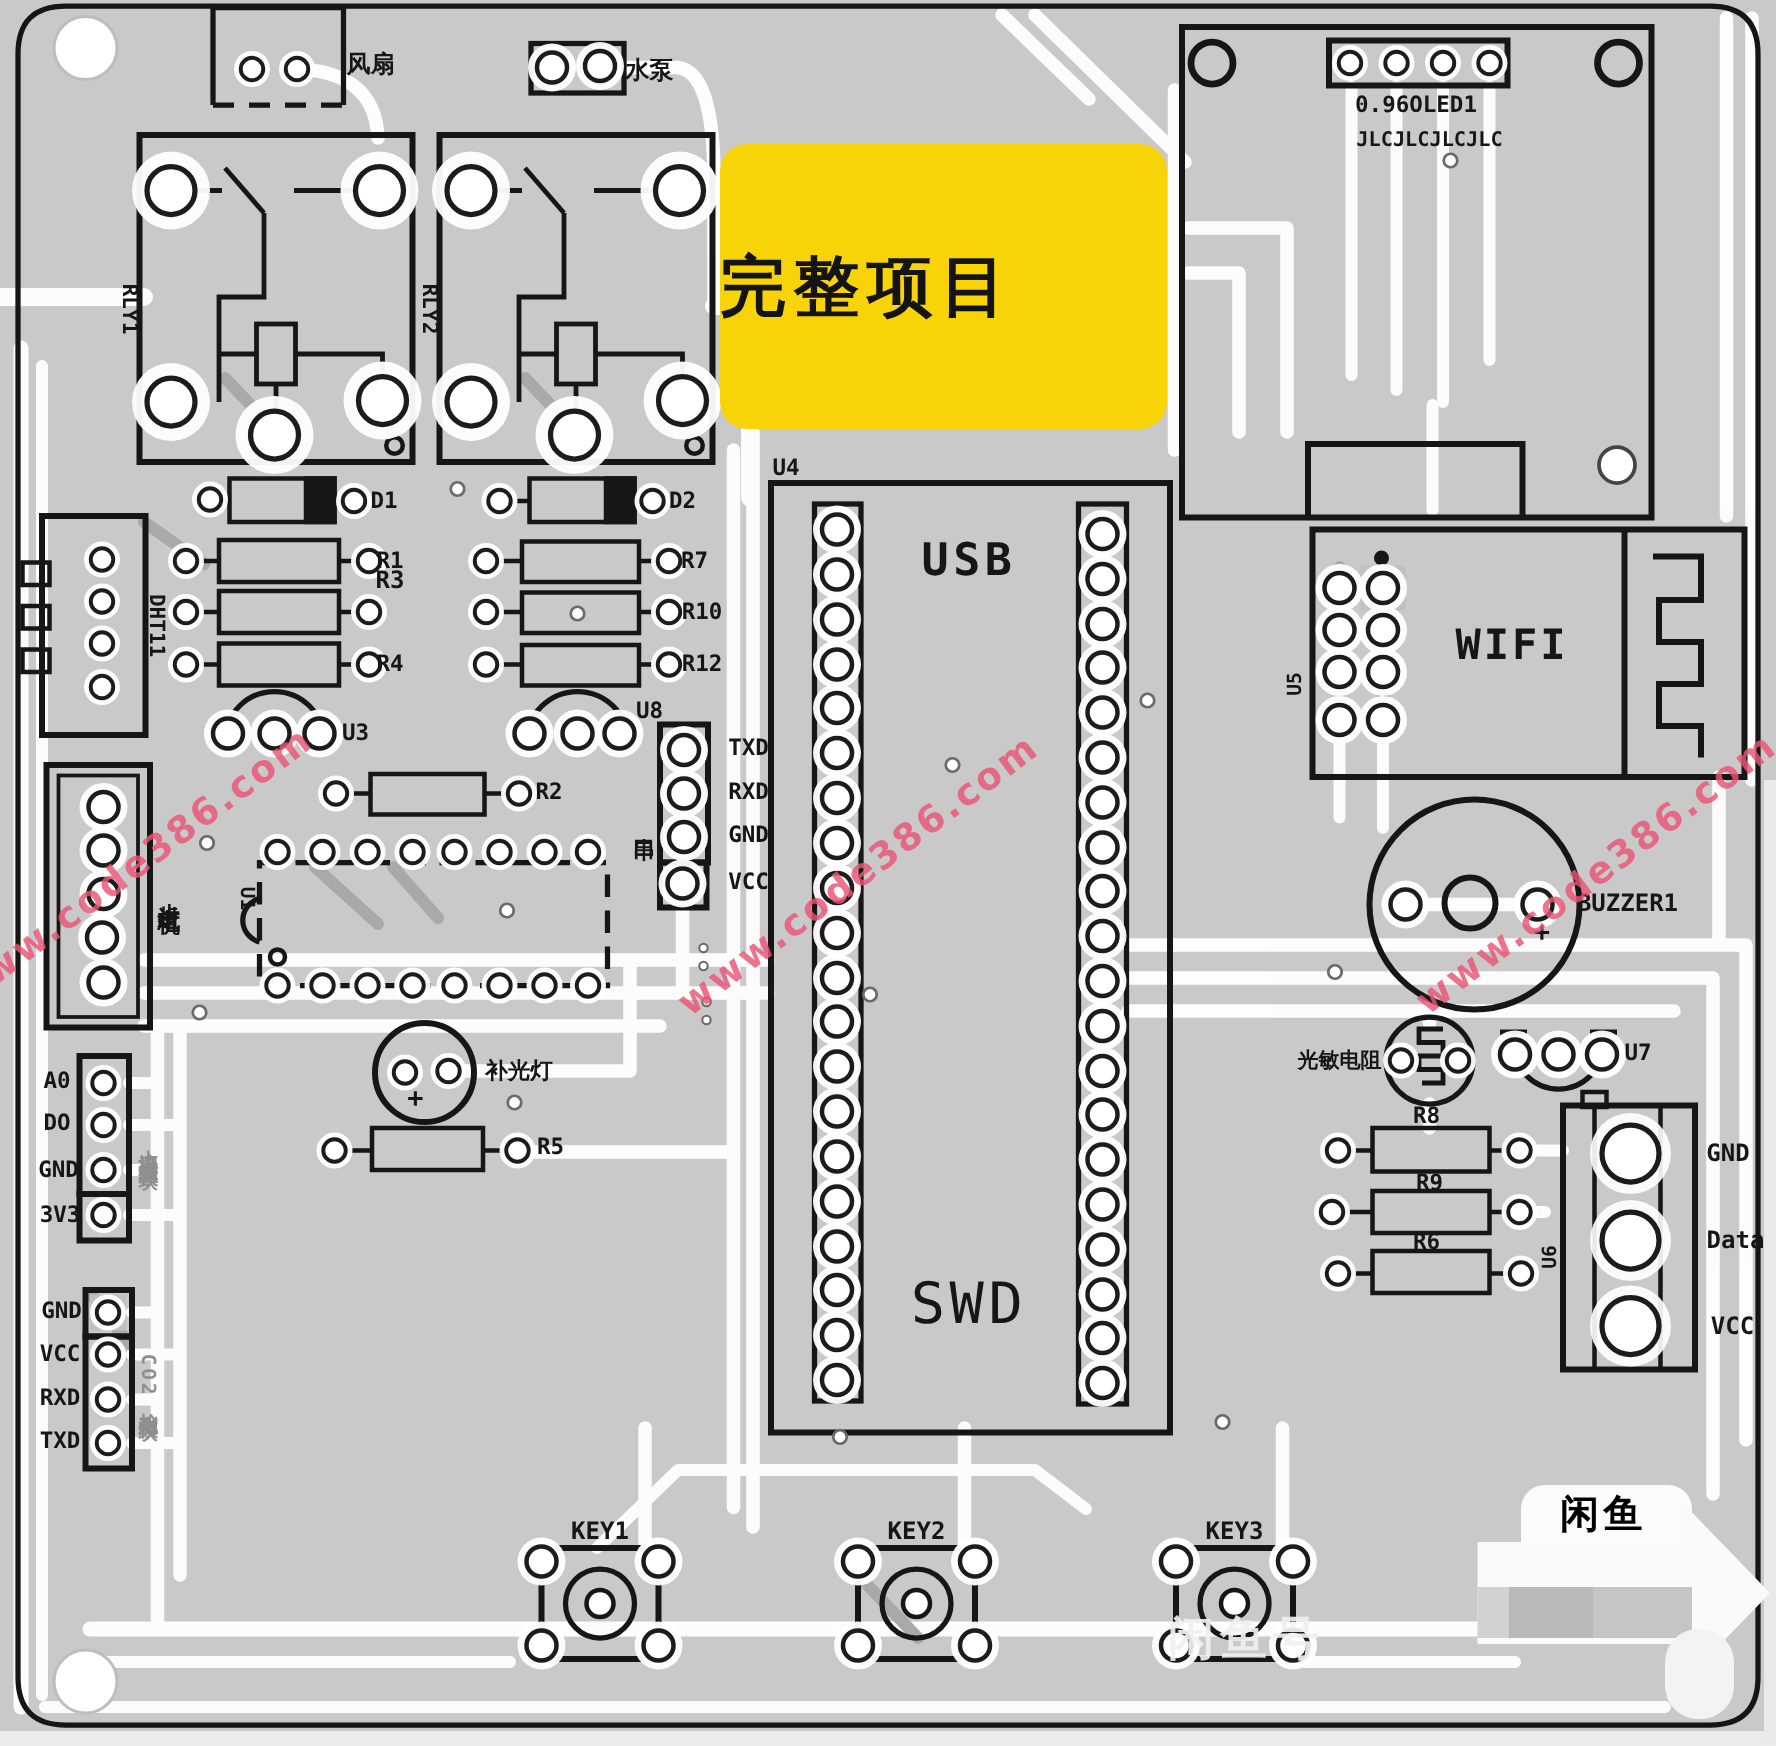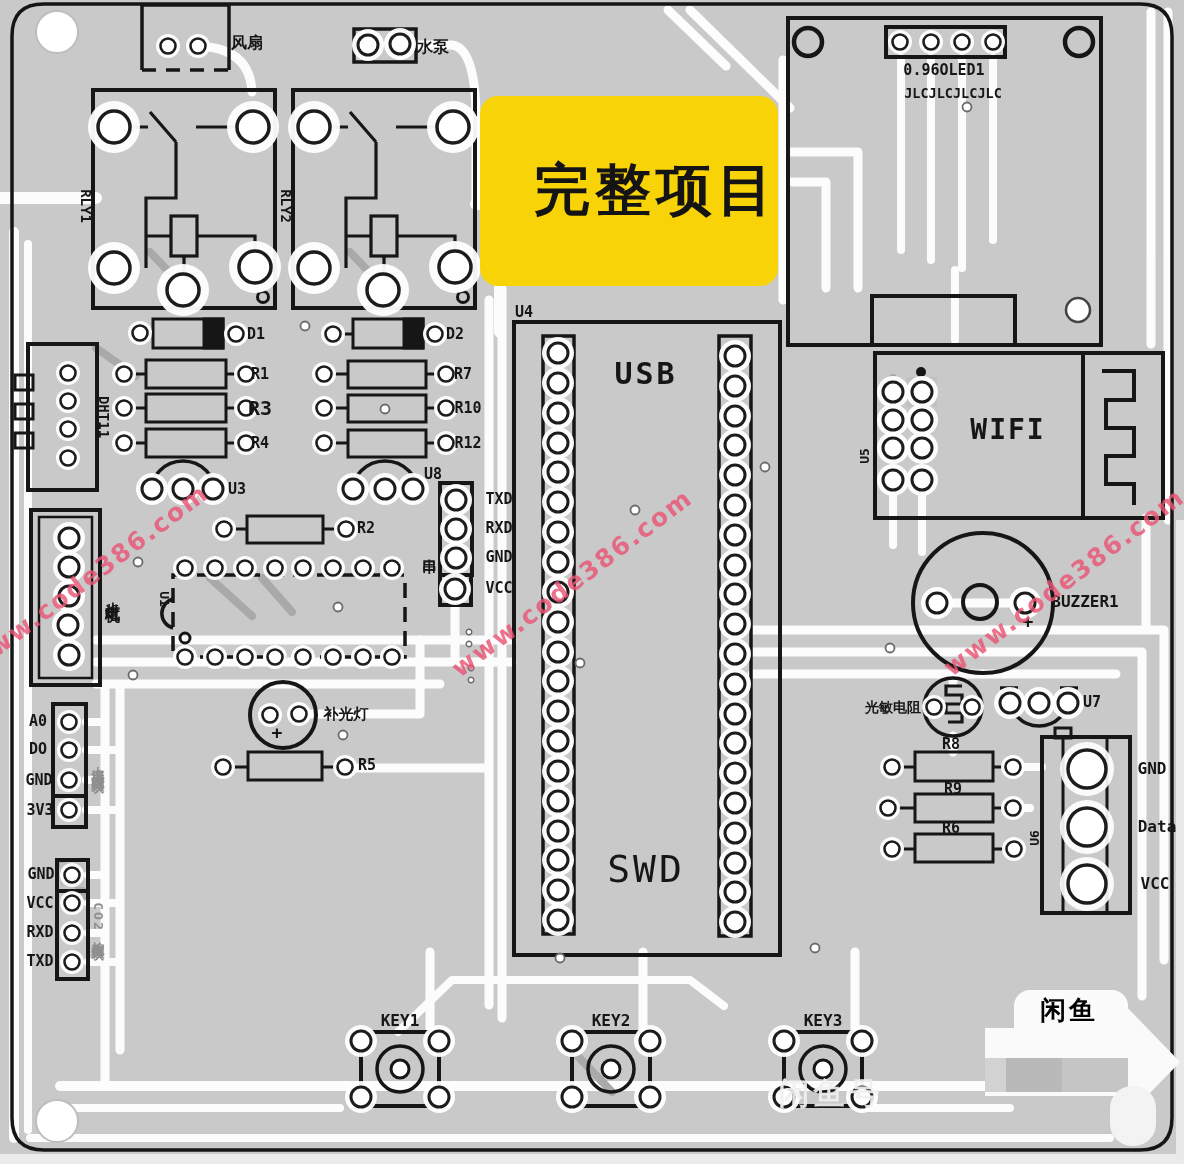--- a/index.html
+++ b/index.html
@@ -8,22 +8,22 @@
   svg.gfx{position:absolute;left:0;top:0;width:1184px;height:1164px;}
   .sl{position:absolute;transform:translate(-50%,-50%);font-family:"DejaVu Sans Mono","DejaVu Sans",monospace;
       font-weight:700;color:#161616;white-space:nowrap;line-height:1;}
   .rot90{transform:translate(-50%,-50%) rotate(90deg);}
   .rotm90{transform:translate(-50%,-50%) rotate(-90deg);}
   .vert{writing-mode:vertical-rl;transform:translate(-50%,-50%);letter-spacing:2px;}
   .faint{color:#8f8f8f;font-weight:700;}
   .wm{position:absolute;transform:translate(-50%,-50%) rotate(-37deg);color:#ea5575;opacity:.82;
       font:700 25px "DejaVu Sans",sans-serif;letter-spacing:2px;white-space:nowrap;}
   .banner{position:absolute;left:480px;top:96px;width:298px;height:190px;background:#f7d308;
-          border-radius:18px;display:flex;flex-direction:column;justify-content:center;align-items:flex-end;
-          gap:8px;font-weight:900;font-size:56px;letter-spacing:5px;color:#141414;
+          border-radius:18px;display:flex;flex-direction:column;justify-content:center;align-items:flex-start;
+          gap:8px;font-weight:900;font-size:44px;letter-spacing:5px;color:#141414;
           font-family:"DejaVu Sans",sans-serif;}
 </style>
 </head>
 <body>
 
 <div class="board">
 
 <svg class="gfx" viewBox="0 0 1184 1164">
   <defs>
     <g id="padS">
@@ -424,21 +424,21 @@
   </g>
 </svg>
 
 <span class="sl" style="left:247px;top:43px;font-size:16px">风扇</span>
 <span class="sl" style="left:433px;top:47px;font-size:16px">水泵</span>
 <span class="sl rot90" style="left:86px;top:206px;font-size:14px">RLY1</span>
 <span class="sl rot90" style="left:286px;top:206px;font-size:14px">RLY2</span>
 <span class="sl" style="left:256px;top:334px;font-size:15px">D1</span>
 <span class="sl" style="left:455px;top:334px;font-size:15px">D2</span>
 <span class="sl" style="left:260px;top:374px;font-size:15px">R1</span>
-<span class="sl" style="left:260px;top:408px;font-size:20px">R3</span>
+<span class="sl" style="left:260px;top:387px;font-size:16px">R3</span>
 <span class="sl" style="left:260px;top:443px;font-size:15px">R4</span>
 <span class="sl" style="left:463px;top:374px;font-size:15px">R7</span>
 <span class="sl" style="left:468px;top:408px;font-size:15px">R10</span>
 <span class="sl" style="left:468px;top:443px;font-size:15px">R12</span>
 <span class="sl" style="left:366px;top:528px;font-size:15px">R2</span>
 <span class="sl" style="left:237px;top:489px;font-size:15px">U3</span>
 <span class="sl" style="left:433px;top:474px;font-size:15px">U8</span>
 <span class="sl" style="left:524px;top:312px;font-size:15px">U4</span>
 <span class="sl" style="left:646px;top:374px;font-size:30px;font-weight:600;letter-spacing:3px">USB</span>
 <span class="sl" style="left:646px;top:869px;font-size:38px;font-weight:400;letter-spacing:3px">SWD</span>

